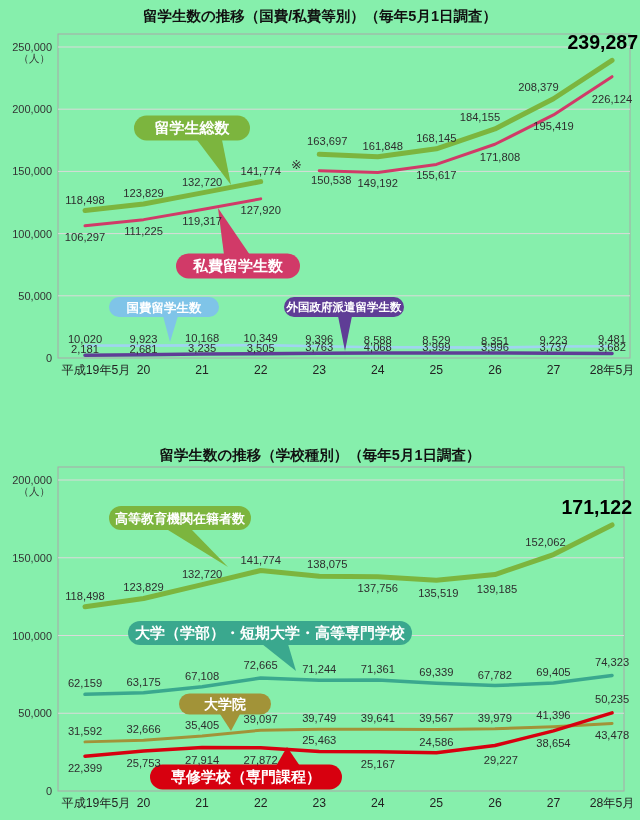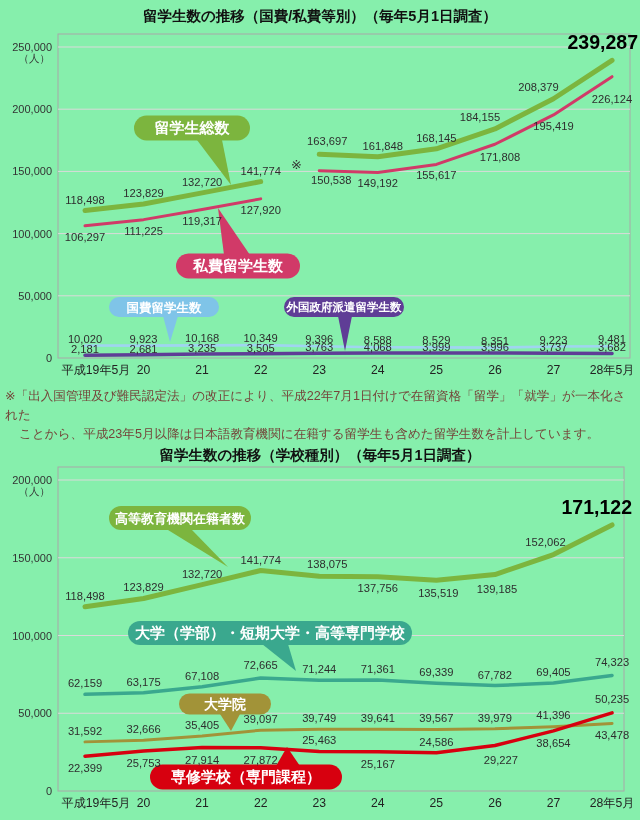--- a/index.html
+++ b/index.html
@@ -191,17 +191,13 @@
         <text x="260.68" y="763.65904" text-anchor="middle" font-size="11.2" fill="#2e2e2e">27,872</text>
         <text x="319.24" y="744.405035" text-anchor="middle" font-size="11.2" fill="#2e2e2e">25,463</text>
         <text x="377.8" y="767.865315" text-anchor="middle" font-size="11.2" fill="#2e2e2e">25,167</text>
         <text x="436.36" y="745.76877" text-anchor="middle" font-size="11.2" fill="#2e2e2e">24,586</text>
         <text x="500.92" y="763.552015" text-anchor="middle" font-size="11.2" fill="#2e2e2e">29,227</text>
         <text x="553.48" y="746.89303" text-anchor="middle" font-size="11.2" fill="#2e2e2e">38,654</text>
         <text x="612.04" y="702.884575" text-anchor="middle" font-size="11.2" fill="#2e2e2e">50,235</text>
       </g>
     </svg>
 
-  <div class="note" style="color: rgb(116, 69, 58);">
-    <div><span>※</span><span>「出入国管理及び難民認定法」の改正により、平成22年7月1日付けで在留資格「留学」「就学」が一本化された</span></div>
-    <div class="l2">ことから、平成23年5月以降は日本語教育機関に在籍する留学生も含めた留学生数を計上しています。</div>
-  </div>
 </div>
 
 </body></html>

